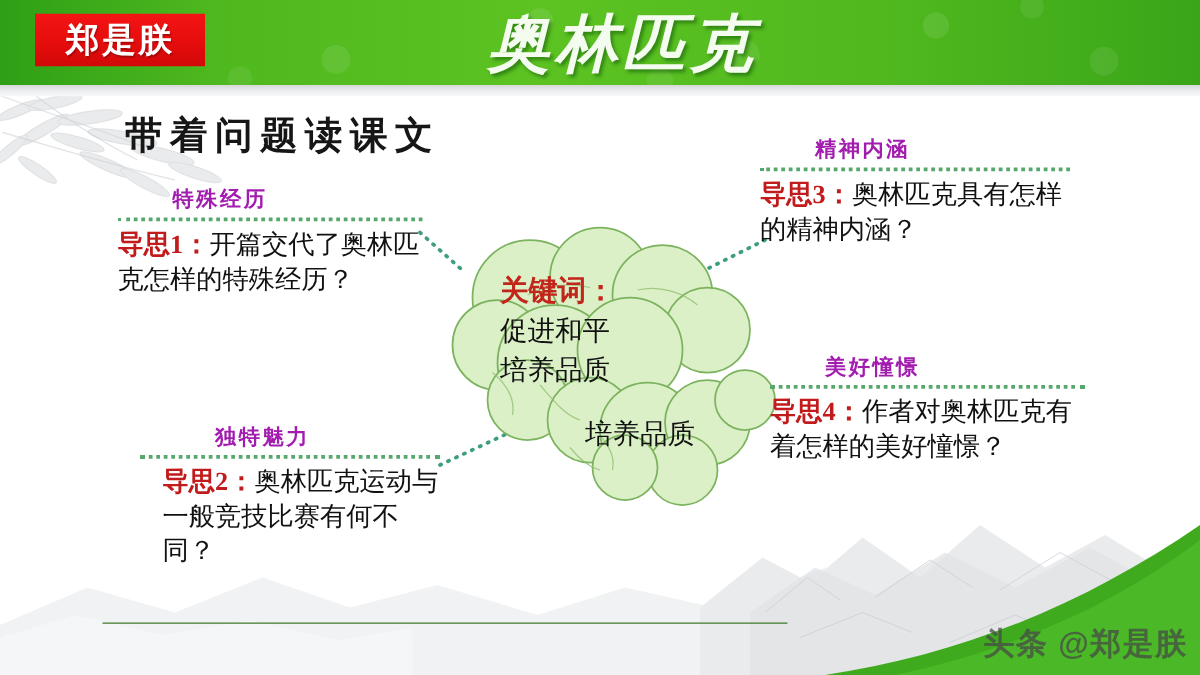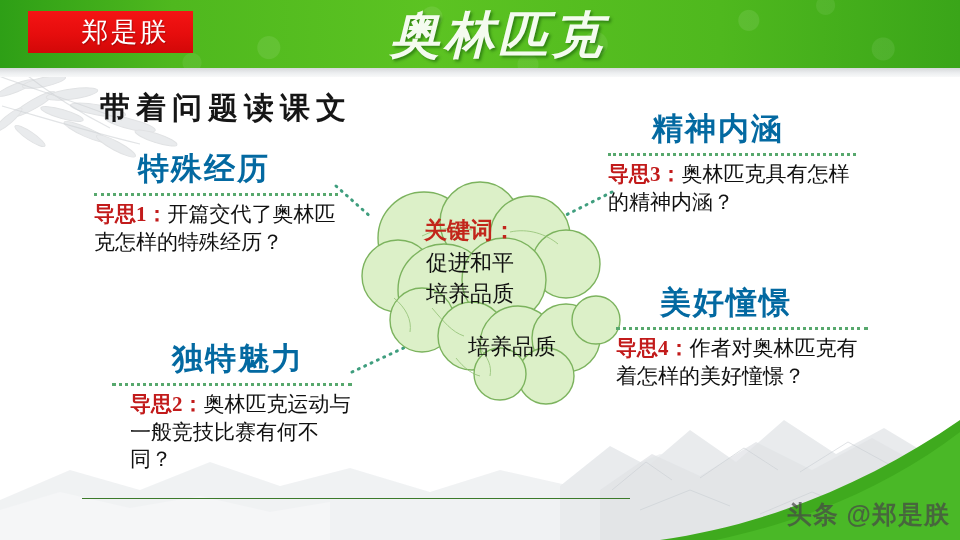--- a/index.html
+++ b/index.html
@@ -40,28 +40,27 @@
     background: linear-gradient(180deg, #d6d8da 0%, #eceef0 55%, #f8f9fa 100%);
   }
 
   .logo-badge {
     position: absolute;
     left: 28px; top: 11px;
     width: 136px; height: 42px;
     background: linear-gradient(180deg,#f41414 0%, #e60d0d 55%, #d20808 100%);
     color: #ffffff;
     font-family: "Liberation Sans", sans-serif;
-    font-weight: normal;
+    font-weight: bold;
     font-size: 27px;
     letter-spacing: 2px;
     display: flex;
     align-items: center;
     justify-content: center;
     text-shadow: 1px 1px 1px rgba(0,0,0,0.25);
-    padding-left: 29px;
   }
 
   .slide-title {
     position: absolute;
     left: 348px; top: 2px;
     width: 300px;
     text-align: center;
     color: #f4fbef;
     font-family: "Liberation Serif", serif;
     font-style: italic;
@@ -118,22 +117,22 @@
     font-size: 30px;
     letter-spacing: 6px;
     color: #161616;
   }
 
   
   .branch { position: absolute; }
   .branch-title {
     font-family: "Liberation Sans", sans-serif;
     font-weight: bold;
-    font-size: 31px;
-    color: #0369a1;
+    font-size: 17px;
+    color: #a21caf;
     letter-spacing: 2px;
     white-space: nowrap;
   }
   .branch-rule {
     height: 0;
     border-top: 3px dotted #57a86d;
     margin-top: 3px;
   }
   .branch-body {
     font-family: "Liberation Serif", serif;
@@ -156,25 +155,24 @@
 
   
   .cloud-wrap {
     position: absolute;
     left: 360px; top: 180px;
     width: 262px; height: 230px;
   }
   .cloud-text-a {
     position: absolute;
     left: 40px; top: 36px;
-    font-family: Liberation Mono, monospace;
+    font-family: Liberation Sans, sans-serif;
     font-size: 22px;
     line-height: 1.42;
     color: #111111;
-    text-align: center;
     width: 140px;
   }
   .cloud-text-a .kw {
     color: #c2261b;
     font-weight: bold;
     font-size: 23px;
   }
   .cloud-text-b {
     position: absolute;
     left: 108px; top: 152px;

